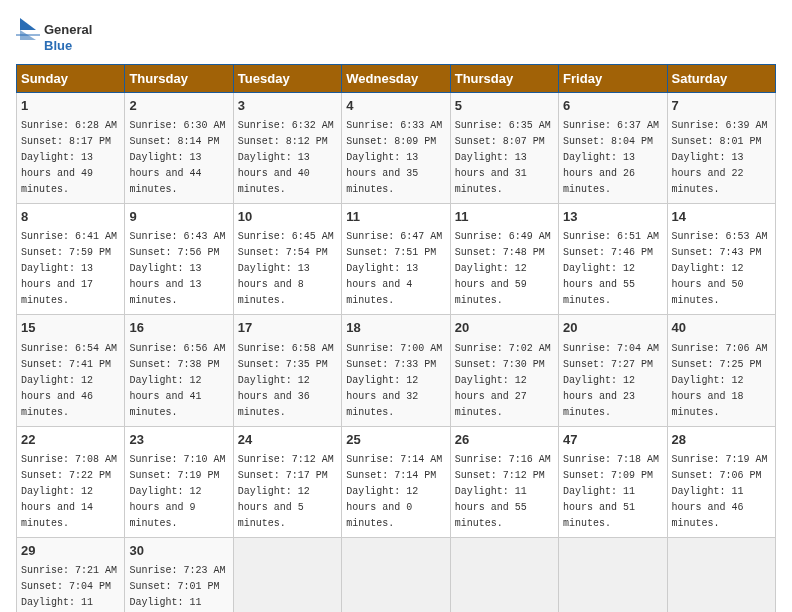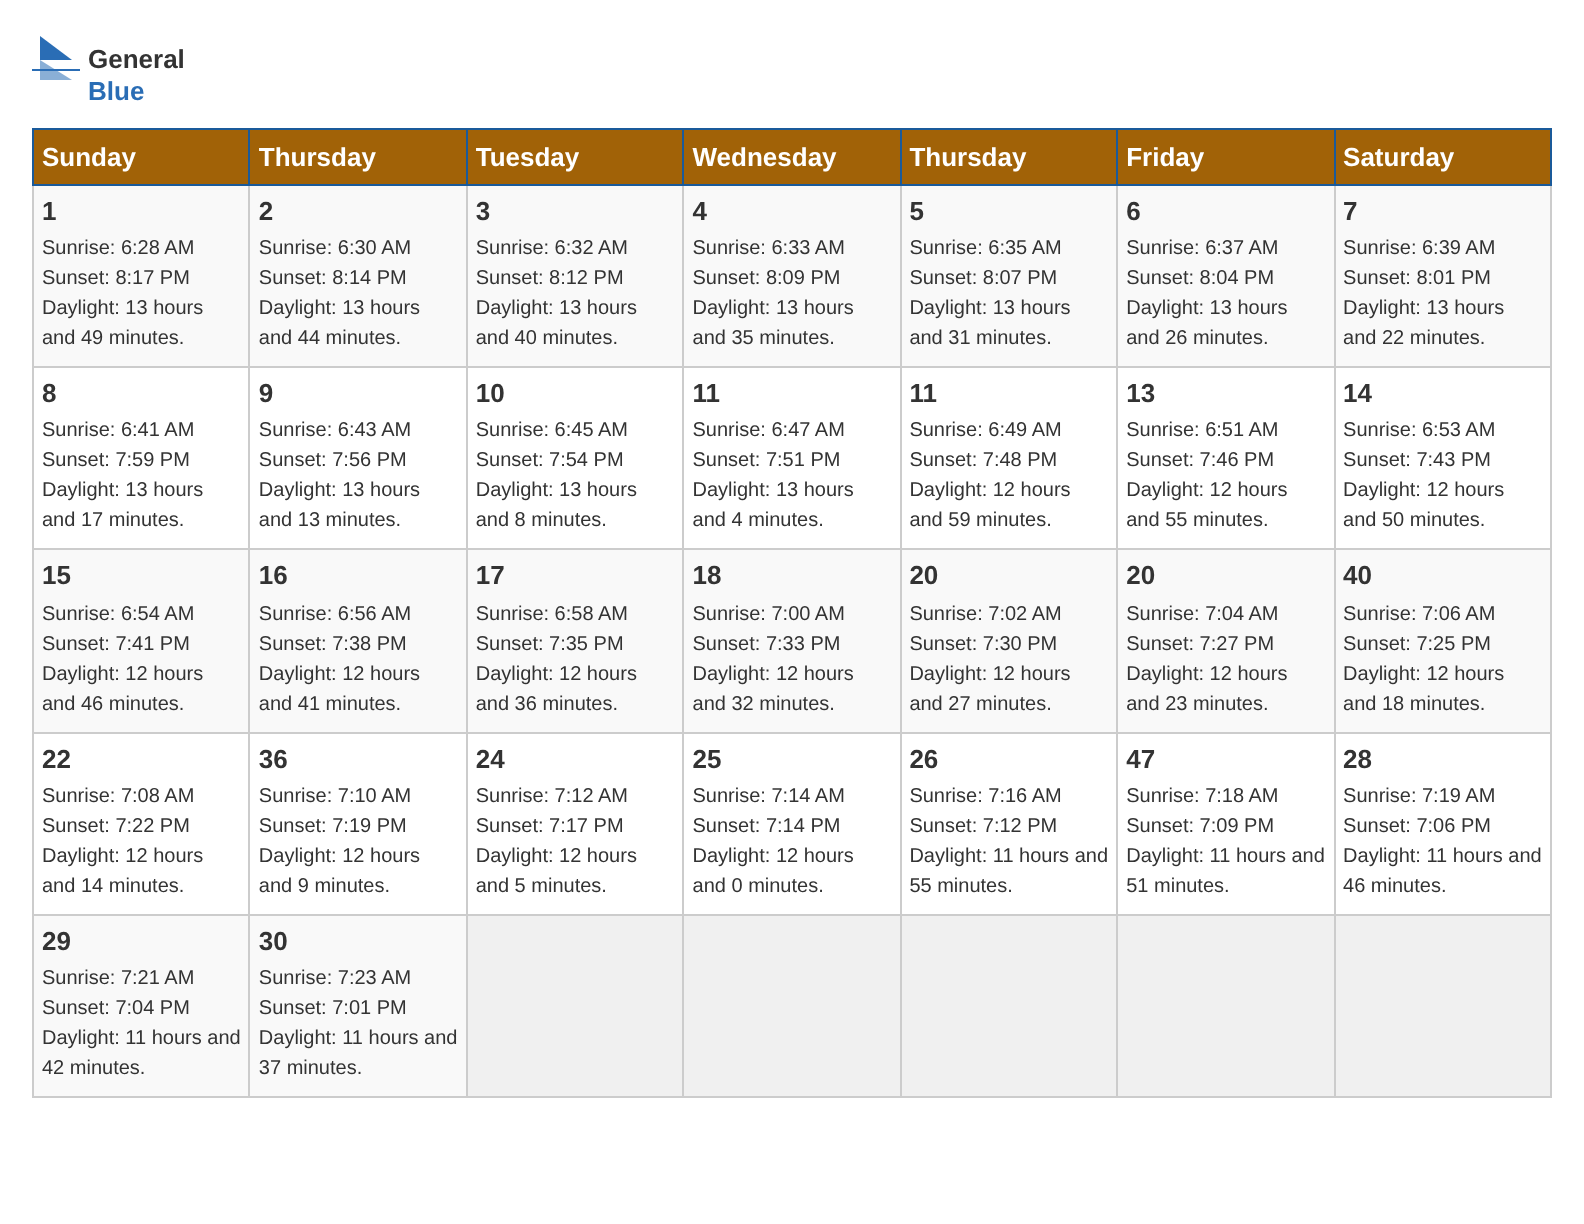--- a/index.html
+++ b/index.html
@@ -61,20 +61,21 @@
     }
     .day-num {
       font-size: 13px;
       font-weight: bold;
       display: block;
       margin-bottom: 2px;
     }
     .day-info {
       font-size: 10px;
       color: #333;
+      font-family: Liberation Mono, monospace;
     }
     .empty-cell {
       background: #f0f0f0 !important;
     }
   </style>
 </head>
 <body>
 
 <div class="header-area">
   <div class="logo">
@@ -194,21 +195,21 @@
         <span class="day-num">40</span>
         <span class="day-info">Sunrise: 7:06 AM<br>Sunset: 7:25 PM<br>Daylight: 12 hours and 18 minutes.</span>
       </td>
       </tr>
       <tr>
         <td>
         <span class="day-num">22</span>
         <span class="day-info">Sunrise: 7:08 AM<br>Sunset: 7:22 PM<br>Daylight: 12 hours and 14 minutes.</span>
       </td>
         <td>
-        <span class="day-num">36</span>
+        <span class="day-num">23</span>
         <span class="day-info">Sunrise: 7:10 AM<br>Sunset: 7:19 PM<br>Daylight: 12 hours and 9 minutes.</span>
       </td>
         <td>
         <span class="day-num">24</span>
         <span class="day-info">Sunrise: 7:12 AM<br>Sunset: 7:17 PM<br>Daylight: 12 hours and 5 minutes.</span>
       </td>
         <td>
         <span class="day-num">25</span>
         <span class="day-info">Sunrise: 7:14 AM<br>Sunset: 7:14 PM<br>Daylight: 12 hours and 0 minutes.</span>
       </td>

